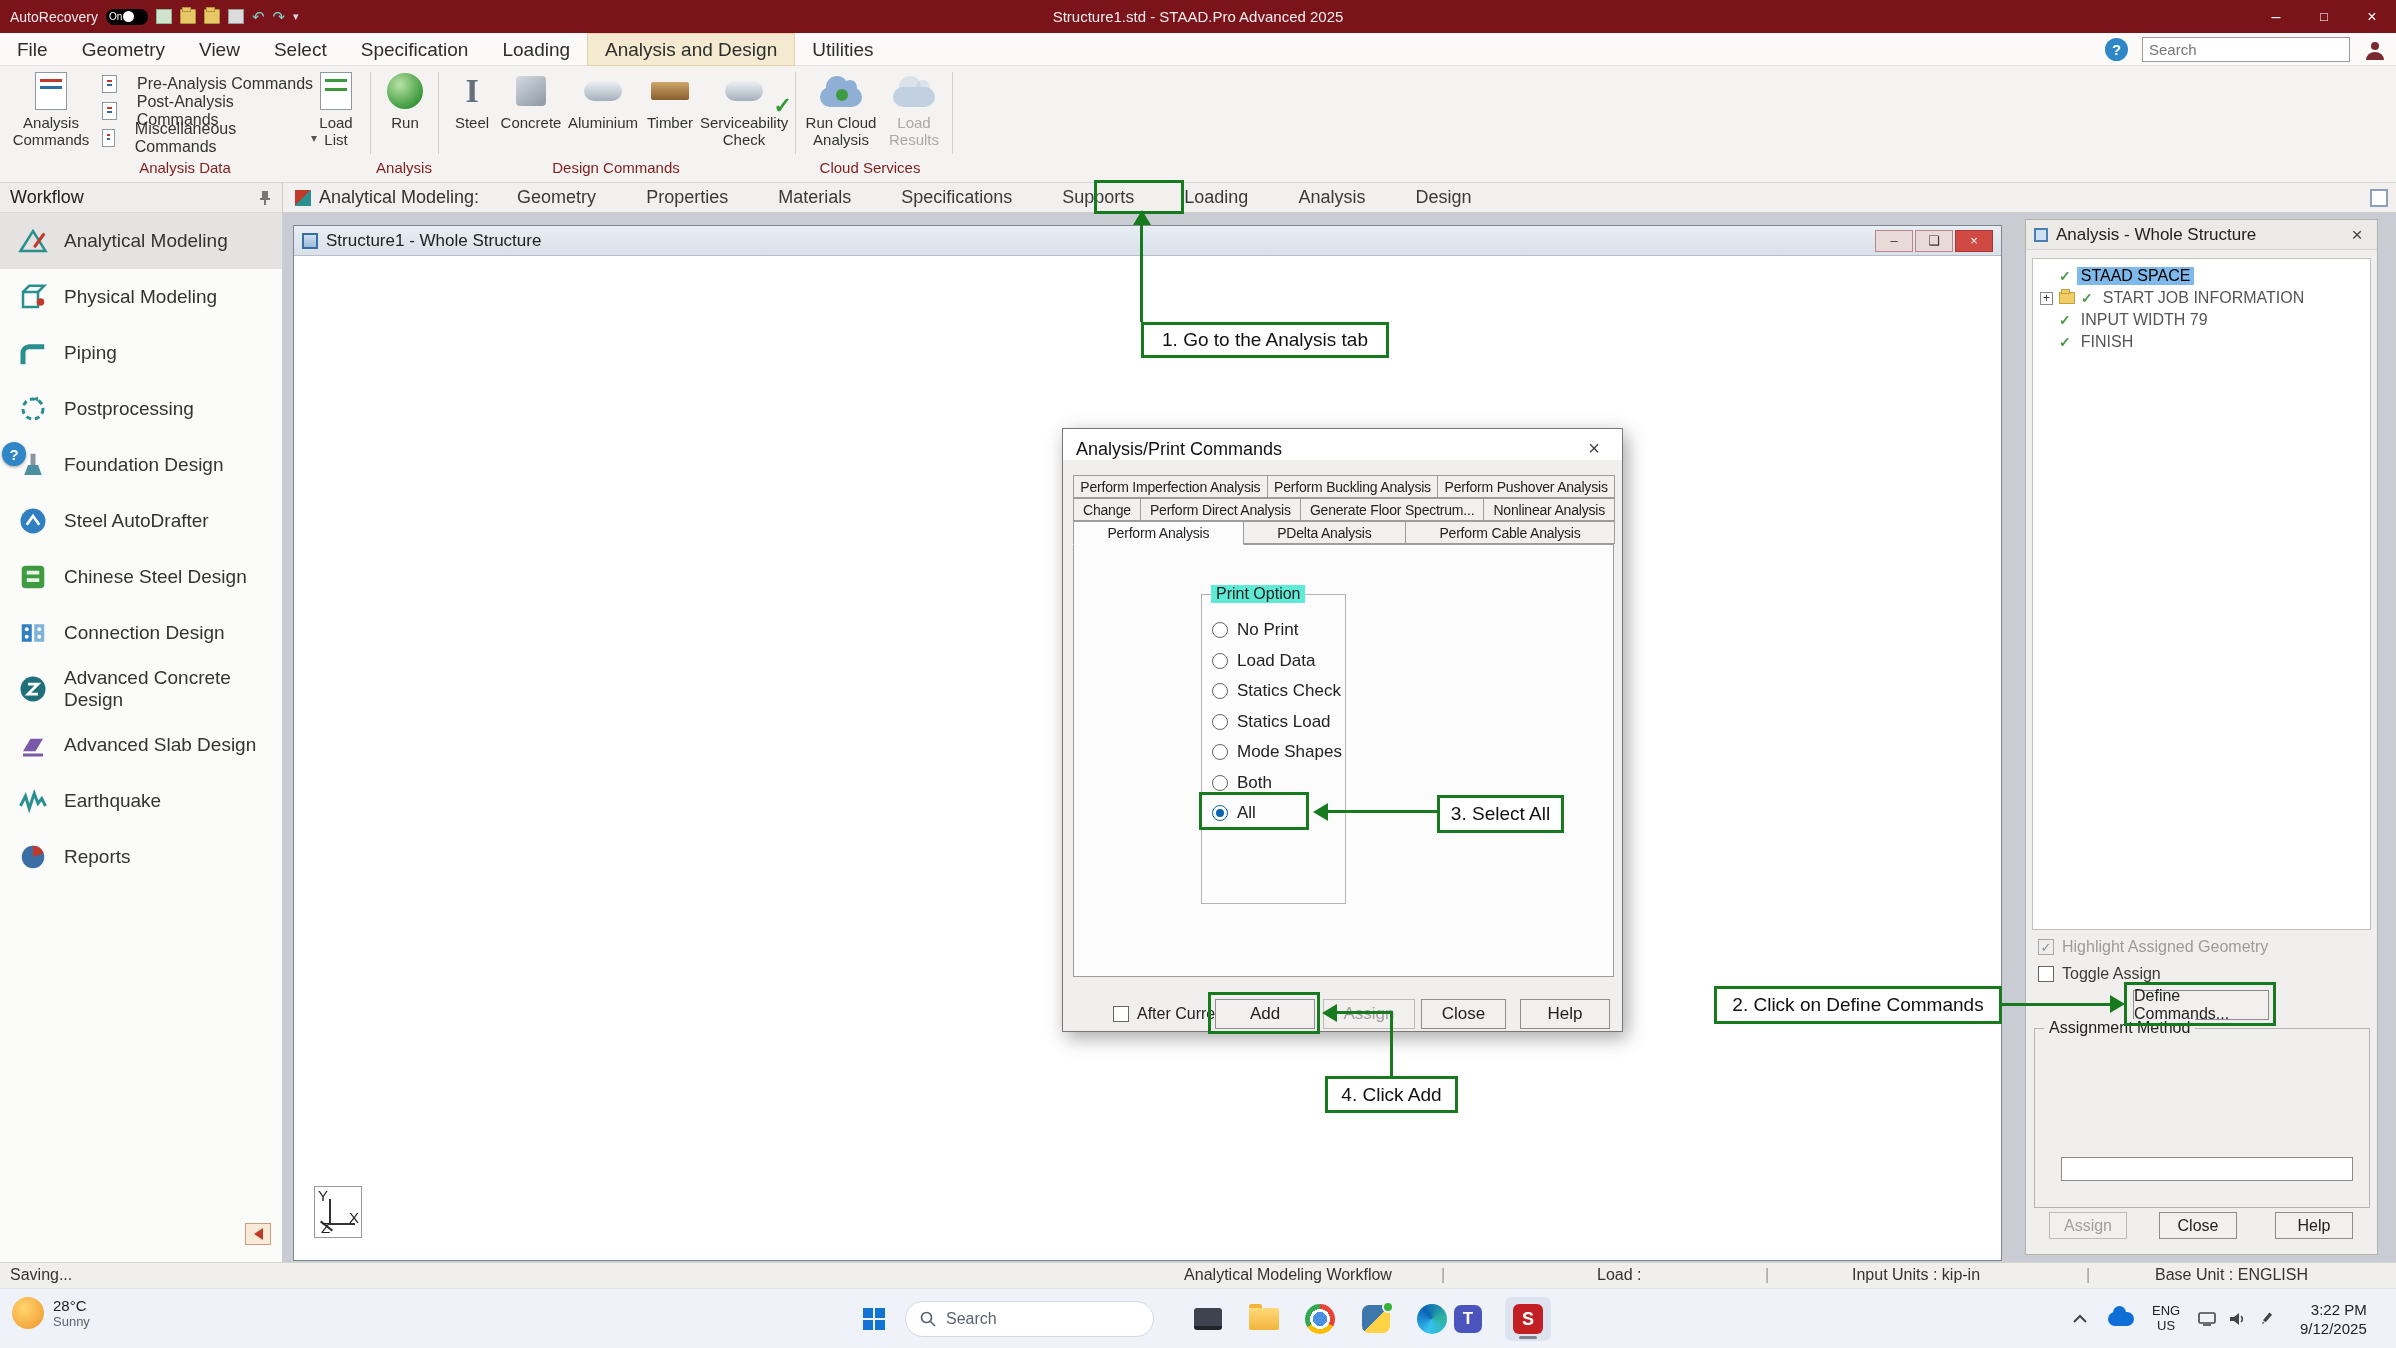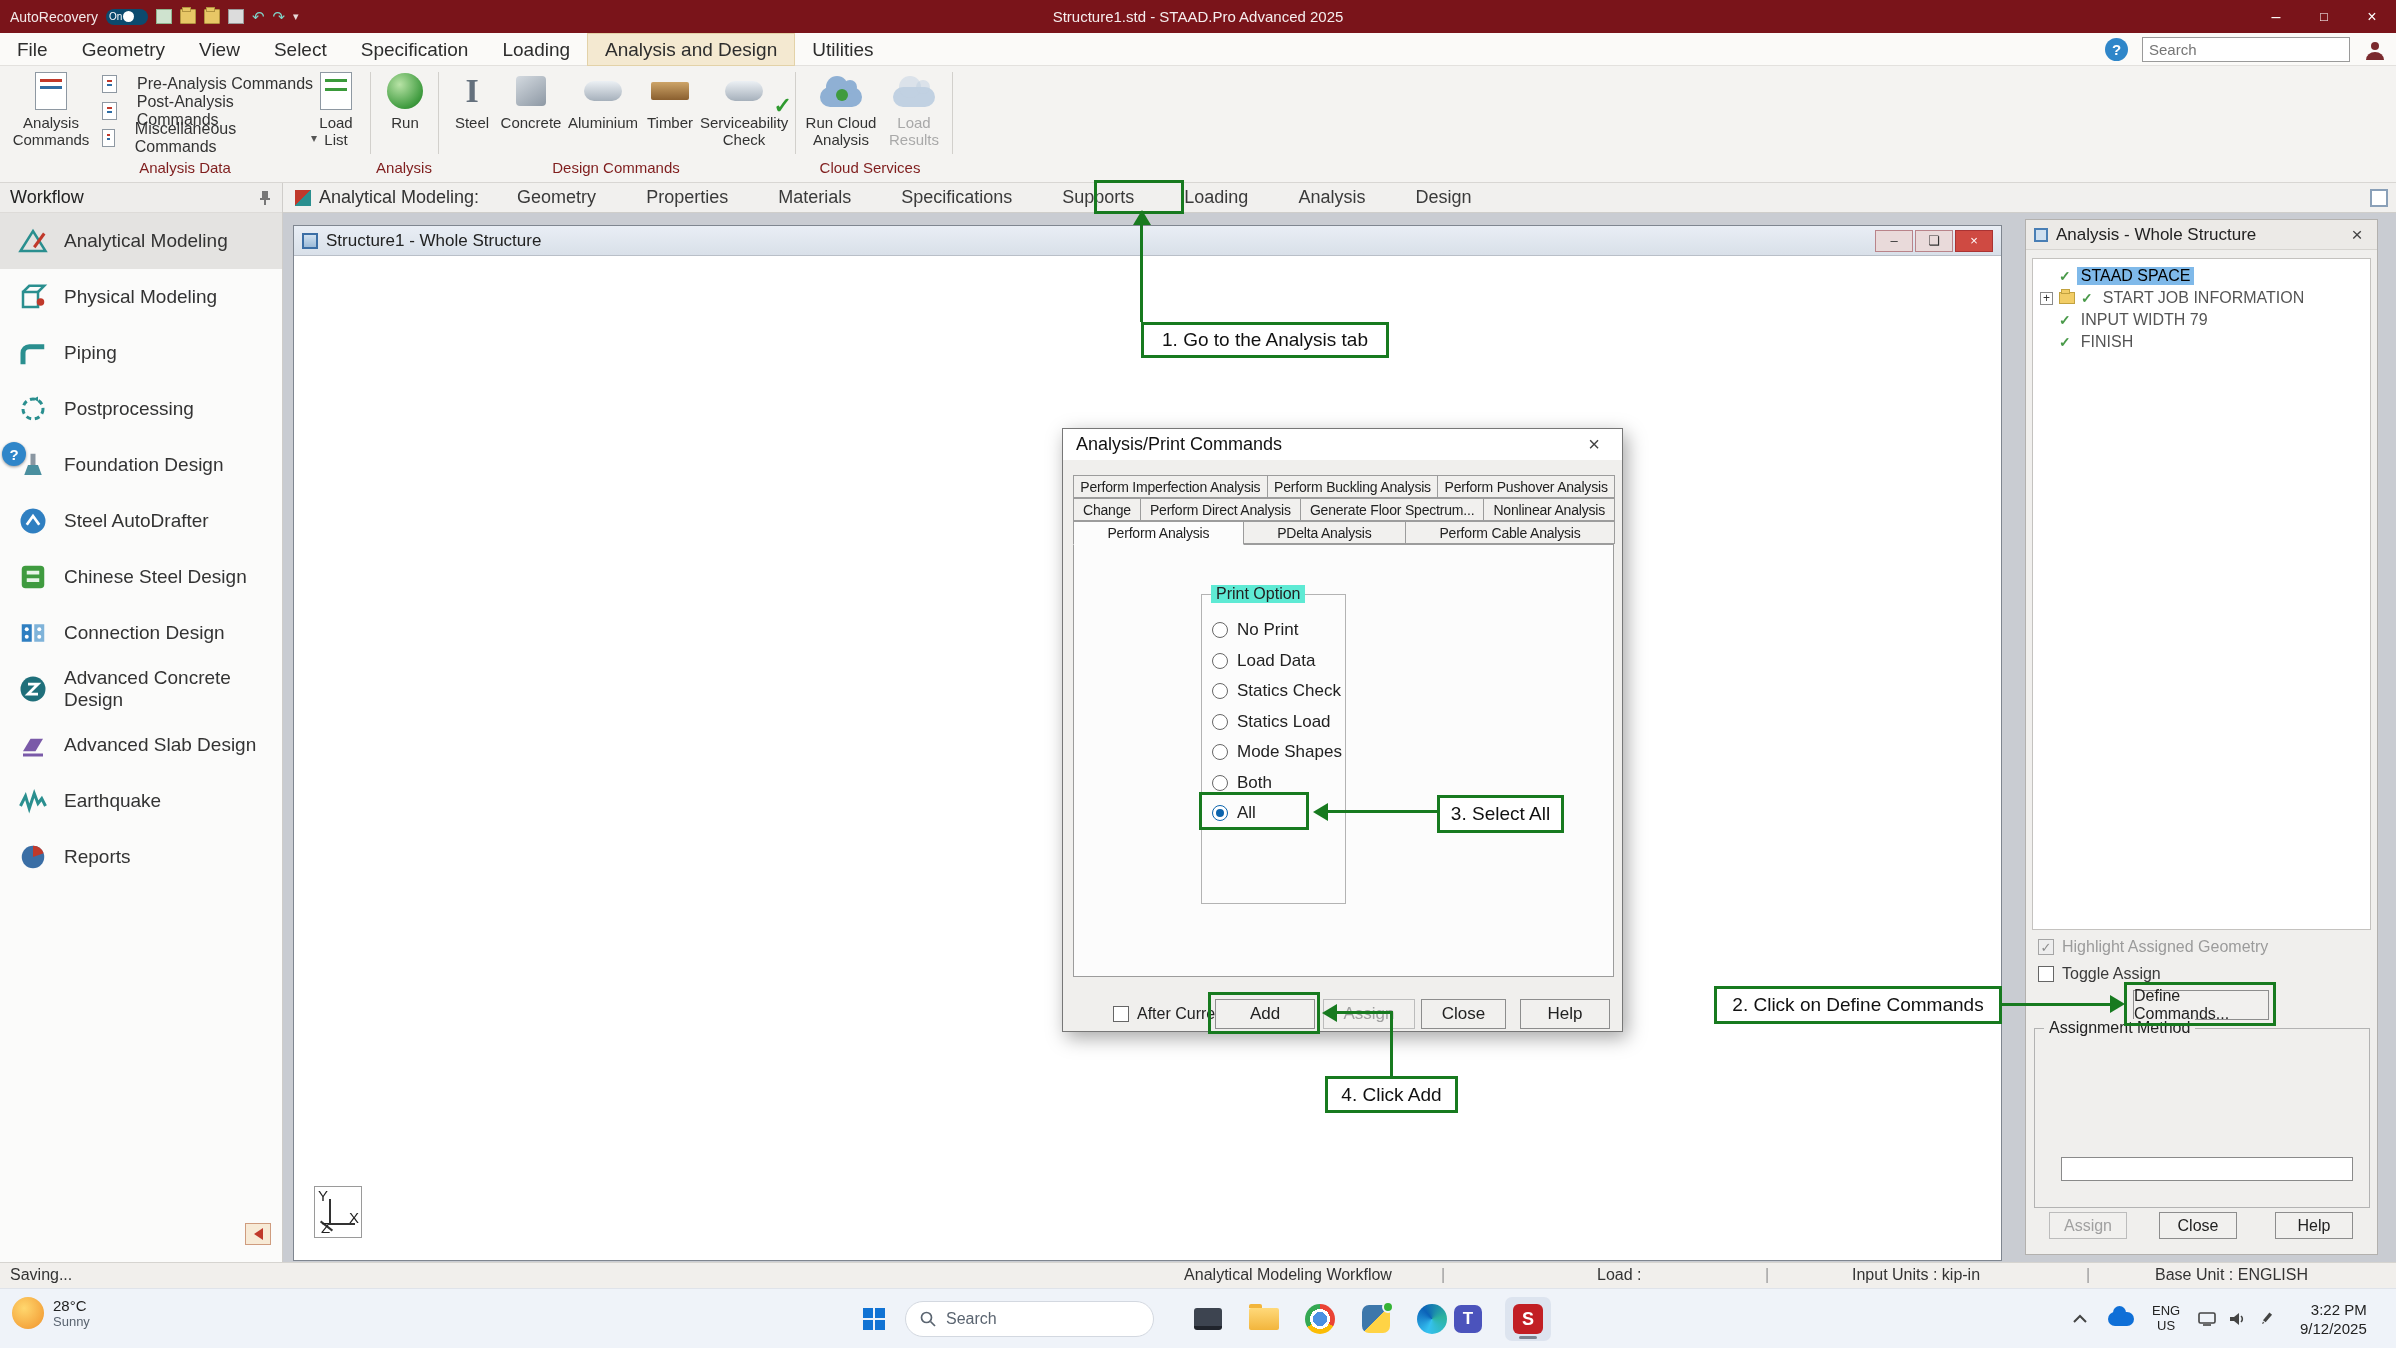--- a/index.html
+++ b/index.html
@@ -5,21 +5,21 @@
   * { margin:0; padding:0; box-sizing:border-box; }
   html,body { width:2396px; height:1348px; }
   body { font-family:"Liberation Sans",sans-serif; color:#222; cursor:default; overflow:hidden; }
   #screen { position:relative; width:2396px; height:1348px; background:#c9ccd2; overflow:hidden; }
   .abs { position:absolute; }
 
   
   .titlebar { left:0; top:0; width:2396px; height:33px; background:#7a141a; display:flex; align-items:center; color:#f2e9e9; }
   .qat { display:flex; align-items:center; gap:8px; padding-left:10px; }
   .ar-label { font-size:14px; }
-  .ar-toggle { width:42px; height:16px; border-radius:8px; background:#0c4a6e; display:flex; align-items:center; gap:1px; padding:0 3px; }
+  .ar-toggle { width:42px; height:16px; border-radius:8px; background:#000000; display:flex; align-items:center; gap:1px; padding:0 3px; }
   .ar-on { font-size:10px; color:#fff; }
   .ar-knob { width:11px; height:11px; border-radius:50%; background:#fff; }
   .qat-ic { width:16px; height:15px; display:inline-block; position:relative; }
   .qi-disk { background:#cfe3cf; border:1px solid #8fb58f; }
   .qi-folder { background:#e8c766; border:1px solid #b2933f; border-radius:1px; }
   .qi-folder::before { content:""; position:absolute; top:-3px; left:1px; width:7px; height:3px; background:#e8c766; border:1px solid #b2933f; }
   .qi-book { background:#dcdcdc; border:1px solid #9a9a9a; }
   .qat-arrow { font-size:15px; color:#7fd4c8; line-height:15px; }
   .qat-caret { font-size:11px; color:#e8d9d9; }
   .tb-title { position:absolute; left:50%; transform:translateX(-50%); font-size:15px; color:#f5eded; }
@@ -90,21 +90,21 @@
   .doc-btns { margin-left:auto; display:flex; gap:2px; }
   .doc-btn { width:38px; height:22px; border:1px solid #b9848a; background:#e9dada; display:flex; align-items:center; justify-content:center; font-size:13px; color:#333; }
   .doc-btn.close { background:#cf4a42; border-color:#a33; color:#fff; }
   .canvas { position:relative; width:100%; height:1004px; background:#fff; }
   .axis-triad { position:absolute; left:20px; bottom:22px; width:48px; height:52px; border:1px solid #9a9a9a; }
   .axis-line { position:absolute; background:#333; }
   .axis-lbl { position:absolute; font-size:15px; color:#222; }
 
   
   .dialog { left:1062px; top:428px; width:561px; height:604px; background:#f0efed; border:1px solid #777; box-shadow:4px 6px 18px rgba(0,0,0,.35); z-index:30; }
-  .dlg-title { height:31px; background:#fff; display:flex; align-items:center; padding:0 13px; font-size:18px; color:#111; }
+  .dlg-title { height:31px; background:#fff; display:flex; align-items:flex-end; padding:0 13px; font-size:18px; color:#111; }
   .dlg-close { margin-left:auto; font-size:20px; color:#444; width:30px; text-align:center; }
   .tabrow { position:absolute; left:10px; width:541px; height:23px; display:flex; }
   .dtab { flex:1 1 auto; border:1px solid #9c9c9c; background:#f1f0ee; font-size:14px; letter-spacing:-.2px; display:flex; align-items:center; justify-content:center; white-space:nowrap; overflow:hidden; padding:0 7px; margin-right:-1px; color:#222; }
   .dtab.active { background:#fcfcfc; border-bottom-color:#fcfcfc; height:24px; z-index:2; }
   .tabpage { position:absolute; left:10px; top:115px; width:541px; height:433px; background:#fcfcfc; border:1px solid #9c9c9c; }
   .groupbox { position:absolute; border:1px solid #b3b3b3; }
   .gb-legend { position:absolute; top:-10px; left:9px; background:#5eead4; padding:0 5px; font-size:16px; color:#222; }
   .radio-row { display:flex; align-items:center; gap:9px; height:30.5px; padding-left:10px; font-size:17px; color:#222; }
   .radio { width:16px; height:16px; border:1px solid #666; border-radius:50%; background:#fff; position:relative; flex:none; }
   .radio.sel { border-color:#0a63ad; }

